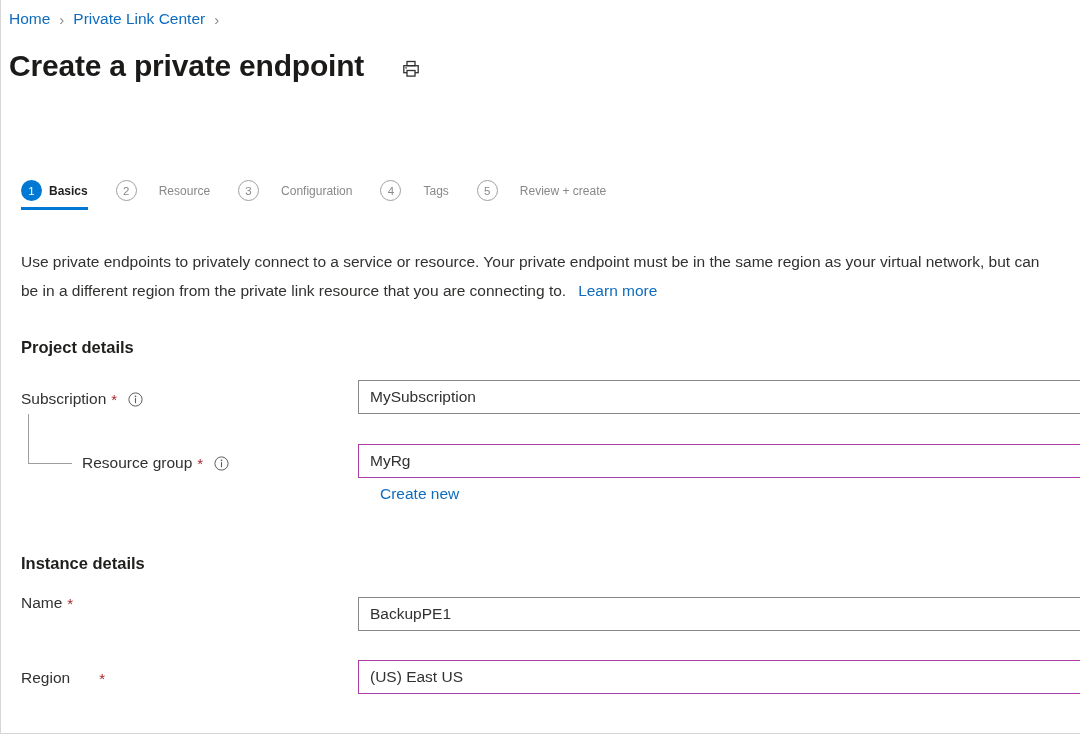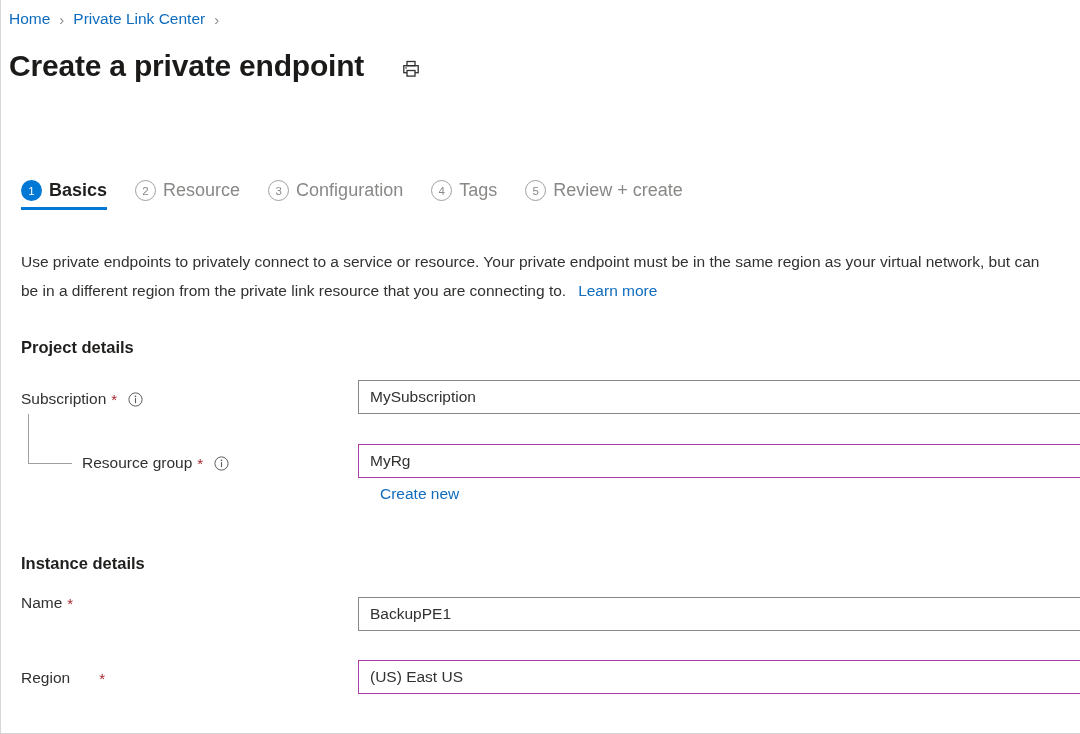--- a/index.html
+++ b/index.html
@@ -84,23 +84,23 @@
   }
   .tab.active .tab-num {
     background: #0078d4;
     color: #ffffff;
   }
   .tab.inactive .tab-num {
     border: 1px solid #a19f9d;
     color: #8a8886;
     background: #ffffff;
   }
-  .tab-label { font-size: 18px; white-space: nowrap; }
+  .tab-label { font-size: 12px; white-space: nowrap; }
   .tab.active .tab-label { color: #201f1e; font-weight: 700; }
-  .tab.inactive .tab-label { color: #8a8886; font-weight: 400; }
+  .tab.inactive .tab-label { color: #8a8886; font-weight: 400; margin-left: 15px; }
   .tab.active::after {
     content: "";
     position: absolute;
     left: 0; right: 0; bottom: 0;
     height: 3px;
     background: #0078d4;
   }
 
   
   .description {

